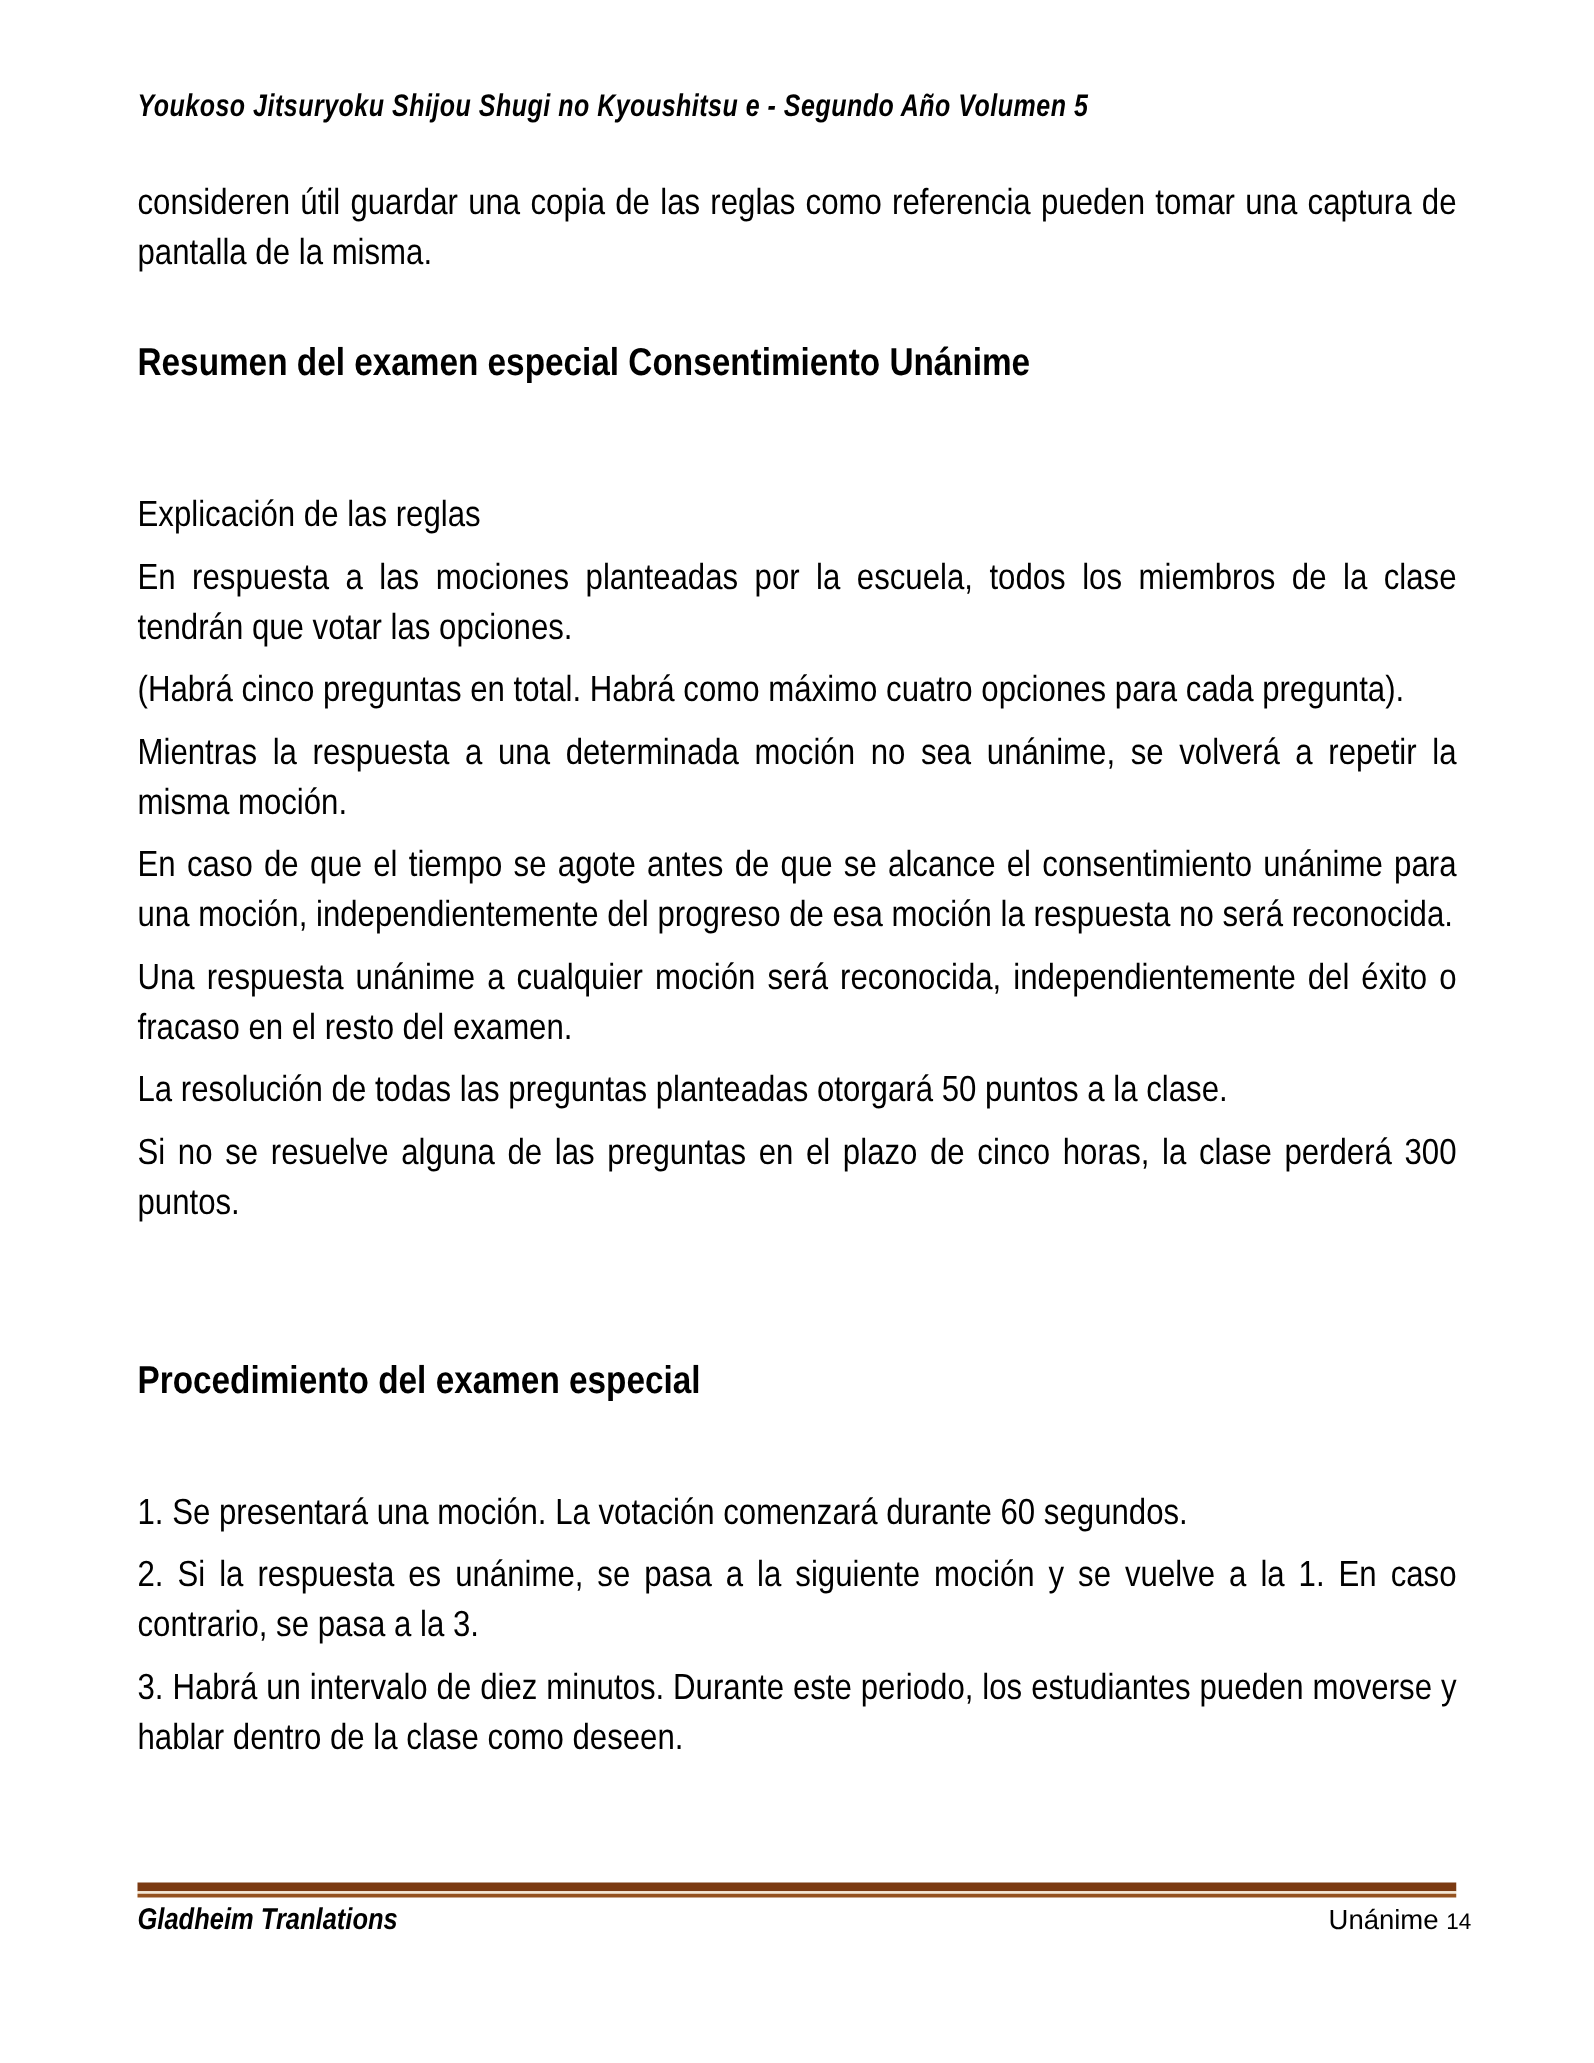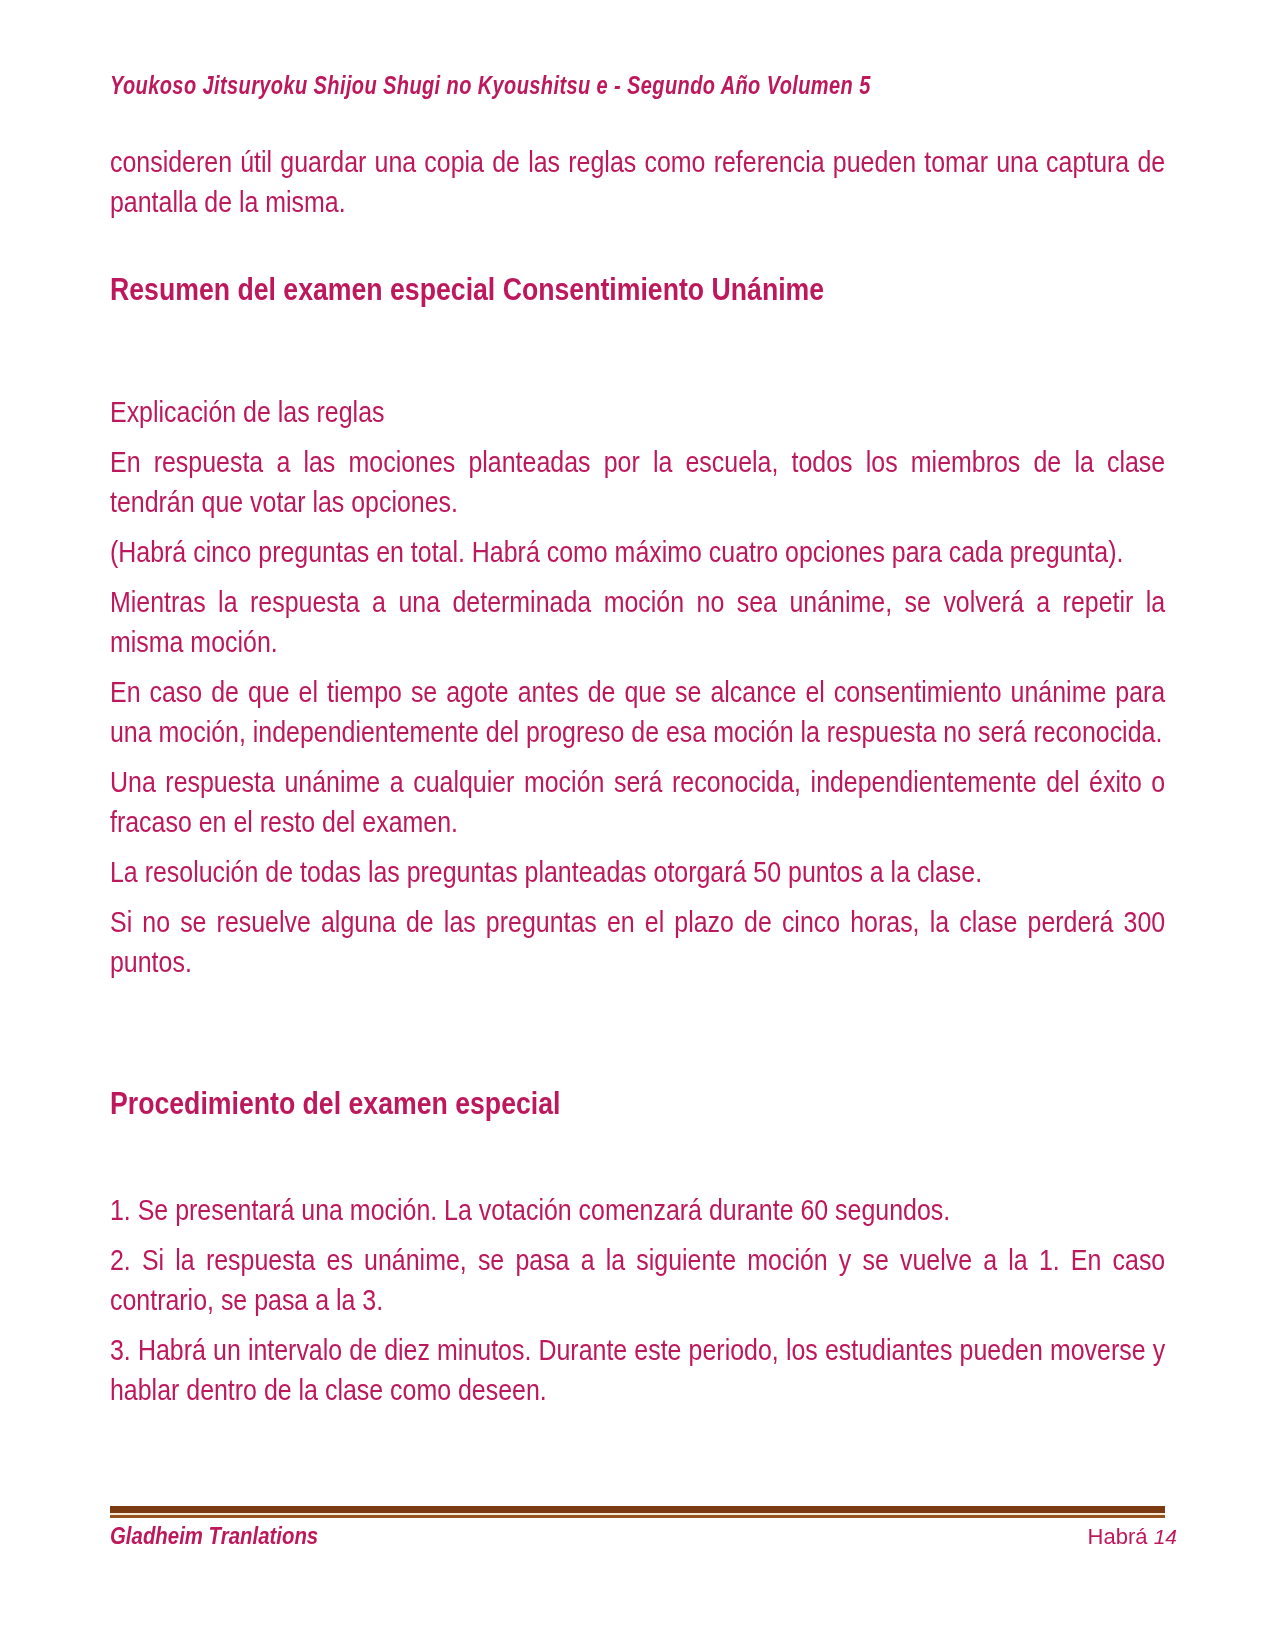--- a/index.html
+++ b/index.html
@@ -1,21 +1,21 @@
 <!DOCTYPE html>
 <html><head>
 <meta charset="utf-8">
 <style>
   html, body { margin: 0; padding: 0; background: #ffffff; }
   .page {
     position: relative;
     width: 1275px;
     height: 1650px;
     background: #ffffff;
-    color: #be185d;
+    color: #000000;
     font-family: "Liberation Sans", sans-serif;
     overflow: hidden;
   }
   .content {
     position: absolute;
     left: 110px;
     top: 70px;
     width: 1055px;
   }
   
@@ -79,21 +79,21 @@
     transform-origin: 0 0;
     font-size: 24px;
     font-weight: bold;
     font-style: italic;
     white-space: nowrap;
   }
   .footer-page {
     font-size: 22px;
     white-space: nowrap;
   }
-  .footer-page .pagenum { font-size: 21px; font-style: italic; }
+  .footer-page .pagenum { font-size: 18px; }
 </style>
 </head>
 <body>
 
 <div class="page">
 
   <div class="content">
 
     <div class="hdr-scale">Youkoso Jitsuryoku Shijou Shugi no Kyoushitsu e - Segundo Año Volumen 5</div>
 
@@ -131,16 +131,16 @@
   </div>
 
   <div class="footer-rule">
     <div class="rule-dark" style="background: rgb(123, 58, 18);"></div>
     <div class="rule-light" style="background: rgb(245, 232, 212);"></div>
     <div class="rule-mid" style="background: rgb(149, 82, 31);"></div>
   </div>
 
   <div class="footer-row">
     <span class="footer-brand">Gladheim Tranlations</span>
-    <span class="footer-page"><span>Habrá </span><span class="pagenum">14</span></span>
+    <span class="footer-page"><span>Unánime </span><span class="pagenum">14</span></span>
   </div>
 
 </div>
 
 </body></html>

